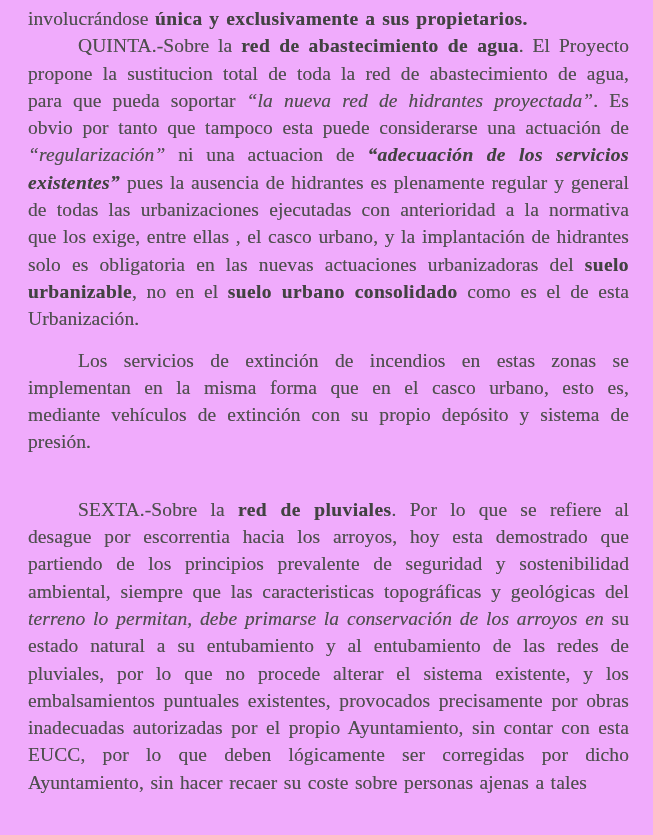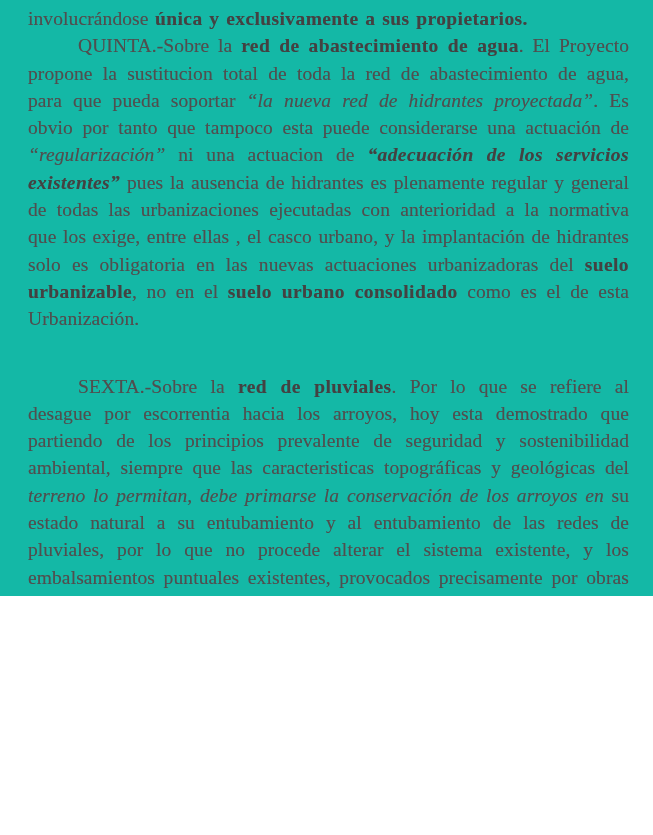--- a/index.html
+++ b/index.html
@@ -9,23 +9,23 @@
   }
   body {
     width: 653px;
     height: 835px;
     overflow: hidden;
     position: relative;
   }
   .page {
     box-sizing: border-box;
     width: 653px;
-    height: 596px;
+    height: 835px;
     padding: 5px 24px 0 28px;
-    background: #14b8a6;
+    background: #f0abfc;
     font-family: "Liberation Serif", "DejaVu Serif", serif;
     font-size: 19.5px;
     line-height: 27.3px;
     color: #4f4f4f;
     text-shadow: 0 0 0.5px rgba(90,90,90,0.55);
     overflow: hidden;
   }
   .page p {
     margin: 0;
     text-align: justify;
@@ -40,15 +40,16 @@
   .seg-i  { font-style: italic; }
   .seg-bi { font-weight: bold; font-style: italic; color: #424242; letter-spacing: 0.4px; }
 </style>
 </head>
 <body>
 
 <div class="page">
   <div id="doc-body">
       <p class=""><span>involucrándose </span><span class="seg-b">única y exclusivamente a sus propietarios.</span></p>
       <p class="indent gap-large"><span>QUINTA.-Sobre la </span><span class="seg-b">red de abastecimiento de agua</span><span>. El Proyecto propone la sustitucion total de toda la red de abastecimiento de agua, para que pueda soportar </span><span class="seg-i">“la nueva red de hidrantes proyectada”</span><span>. Es obvio por tanto que tampoco esta puede considerarse una actuación de </span><span class="seg-i">“regularización”</span><span> ni una actuacion de </span><span class="seg-bi">“adecuación de los servicios existentes”</span><span> pues la ausencia de hidrantes es plenamente regular y general de todas las urbanizaciones ejecutadas con anterioridad a la normativa que los exige, entre ellas , el casco urbano, y la implantación de hidrantes solo es obligatoria en las nuevas actuaciones urbanizadoras del </span><span class="seg-b">suelo urbanizable</span><span>, no en el </span><span class="seg-b">suelo urbano consolidado</span><span> como es el de esta Urbanización.</span></p>
+      <p class="indent gap-small"><span>Los servicios de extinción de incendios en estas zonas se implementan en la misma forma que en el casco urbano, esto es, mediante vehículos de extinción con su propio depósito y sistema de presión.</span></p>
       <p class="indent gap-medium"><span>SEXTA.-Sobre la </span><span class="seg-b">red de pluviales</span><span>. Por lo que se refiere al desague por escorrentia hacia los arroyos, hoy esta demostrado que partiendo de los  principios prevalente de seguridad y sostenibilidad ambiental, siempre que las caracteristicas topográficas y geológicas del </span><span class="seg-i">terreno lo permitan, debe primarse la conservación de los arroyos en </span><span>su estado natural a su entubamiento y  al entubamiento de las redes de pluviales, por lo que no procede alterar el sistema existente, y los embalsamientos puntuales existentes, provocados precisamente por obras inadecuadas autorizadas por el propio Ayuntamiento, sin contar con esta EUCC, por lo que deben lógicamente  ser corregidas por dicho Ayuntamiento, sin hacer recaer su coste sobre personas ajenas a tales</span></p>
     </div>
 </div>
 
 </body></html>

